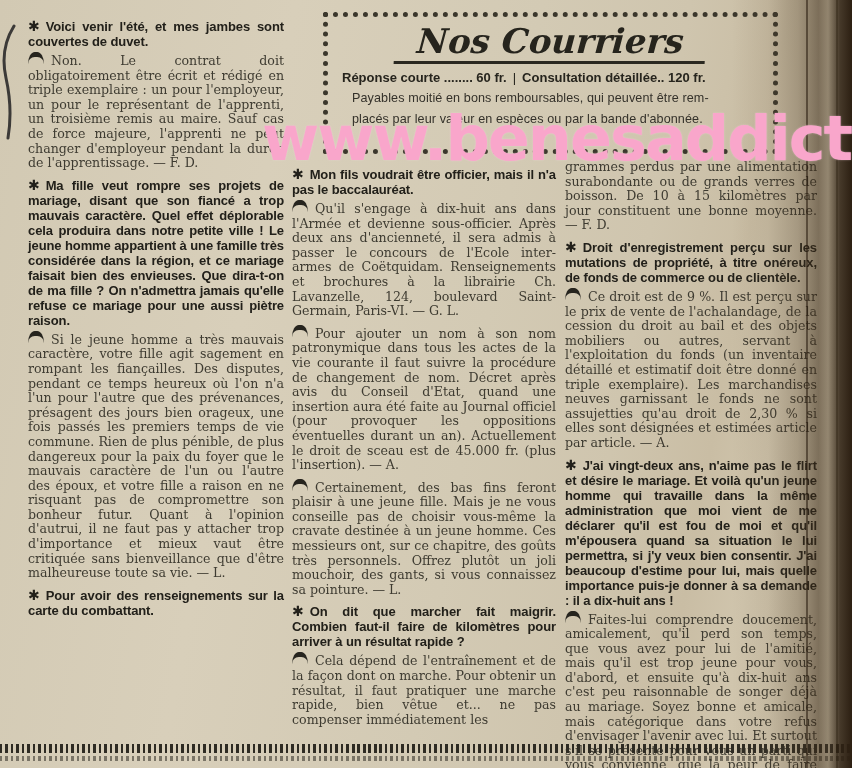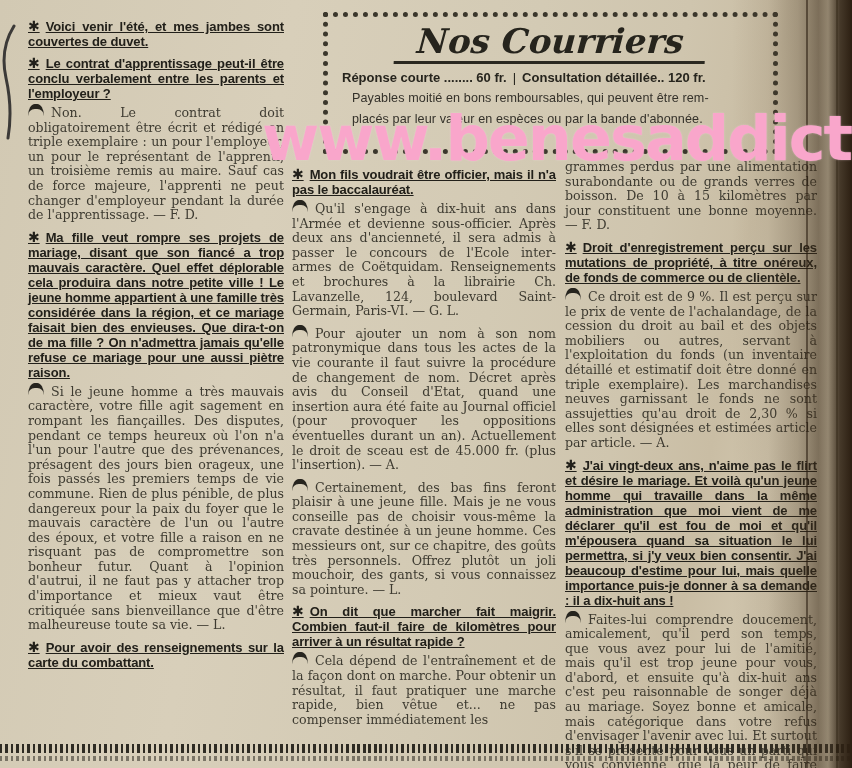--- a/index.html
+++ b/index.html
@@ -13,21 +13,20 @@
   
   .col{position:absolute; text-align:justify;}
   .col-left  {left:28px;  top:12px;  width:256px;}
   .col-mid   {left:292px; top:160px; width:264px;}
   .col-right {left:565px; top:160px; width:252px;}
   .qa-q{
     font-family:"Liberation Sans", sans-serif;
     font-weight:bold; font-size:13px; line-height:15px;
     color:#22201a; letter-spacing:-0.1px;
     margin:7px 0 4px 0;
-    text-decoration:underline;
   }
   .qa-a{
     font-size:12.6px; line-height:14.6px;
     color:#3e3b31;
     margin:0 0 7px 0;
   }
   .star{
     font-family:"DejaVu Sans", sans-serif; font-weight:bold;
     font-size:14px; margin-right:6px; color:#22201a;
   }
@@ -117,21 +116,20 @@
     </div>
     <div class="price-row">
       <span>Réponse courte ........ 60 fr.</span><span class="price-sep">|</span><span>Consultation détaillée.. 120 fr.</span>
     </div>
     <div class="box-line">Payables moitié en bons remboursables, qui peuvent être rem-</div>
     <div class="box-line">placés par leur valeur en espèces ou par la bande d'abonnée.</div>
   </div>
 
   <div class="col col-left">
       <div class="qa-q"><span class="star">✱</span><span>Voici venir l'été, et mes jambes sont couvertes de duvet.</span></div>
-      <div class="qa-q"><span class="star">✱</span><span>Le contrat d'apprentissage peut-il être conclu verbalement entre les parents et l'employeur ?</span></div>
       <div class="qa-a"><span class="arc"></span><span>Non. Le contrat doit obligatoirement être écrit et rédigé en triple exemplaire : un pour l'employeur, un pour le représentant de l'apprenti, un troisième remis au maire. Sauf cas de force majeure, l'apprenti ne peut changer d'employeur pendant la durée de l'apprentissage. — F. D.</span></div>
       <div class="qa-q"><span class="star">✱</span><span>Ma fille veut rompre ses projets de mariage, disant que son fiancé a trop mauvais caractère. Quel effet déplorable cela produira dans notre petite ville ! Le jeune homme appartient à une famille très considérée dans la région, et ce mariage faisait bien des envieuses. Que dira-t-on de ma fille ? On n'admettra jamais qu'elle refuse ce mariage pour une aussi piètre raison.</span></div>
       <div class="qa-a"><span class="arc"></span><span>Si le jeune homme a très mauvais caractère, votre fille agit sagement en rompant les fiançailles. Des disputes, pendant ce temps heureux où l'on n'a l'un pour l'autre que des prévenances, présagent des jours bien orageux, une fois passés les premiers temps de vie commune. Rien de plus pénible, de plus dangereux pour la paix du foyer que le mauvais caractère de l'un ou l'autre des époux, et votre fille a raison en ne risquant pas de compromettre son bonheur futur. Quant à l'opinion d'autrui, il ne faut pas y attacher trop d'importance et mieux vaut être critiquée sans bienveillance que d'être malheureuse toute sa vie. — L.</span></div>
       <div class="qa-q"><span class="star">✱</span><span>Pour avoir des renseignements sur la carte du combattant.</span></div>
     </div>
   <div class="col col-mid">
       <div class="qa-q"><span class="star">✱</span><span>Mon fils voudrait être officier, mais il n'a pas le baccalauréat.</span></div>
       <div class="qa-a"><span class="arc"></span><span>Qu'il s'engage à dix-huit ans dans l'Armée et devienne sous-officier. Après deux ans d'ancienneté, il sera admis à passer le concours de l'Ecole inter-armes de Coëtquidam. Renseignements et brochures à la librairie Ch. Lavanzelle, 124, boulevard Saint-Germain, Paris-VI. — G. L.</span></div>
       <div class="qa-a"><span class="arc"></span><span>Pour ajouter un nom à son nom patronymique dans tous les actes de la vie courante il faut suivre la procédure de changement de nom. Décret après avis du Conseil d'Etat, quand une insertion aura été faite au Journal officiel (pour provoquer les oppositions éventuelles durant un an). Actuellement le droit de sceau est de 45.000 fr. (plus l'insertion). — A.</span></div>
       <div class="qa-a"><span class="arc"></span><span>Certainement, des bas fins feront plaisir à une jeune fille. Mais je ne vous conseille pas de choisir vous-même la cravate destinée à un jeune homme. Ces messieurs ont, sur ce chapitre, des goûts très personnels. Offrez plutôt un joli mouchoir, des gants, si vous connaissez sa pointure. — L.</span></div>

